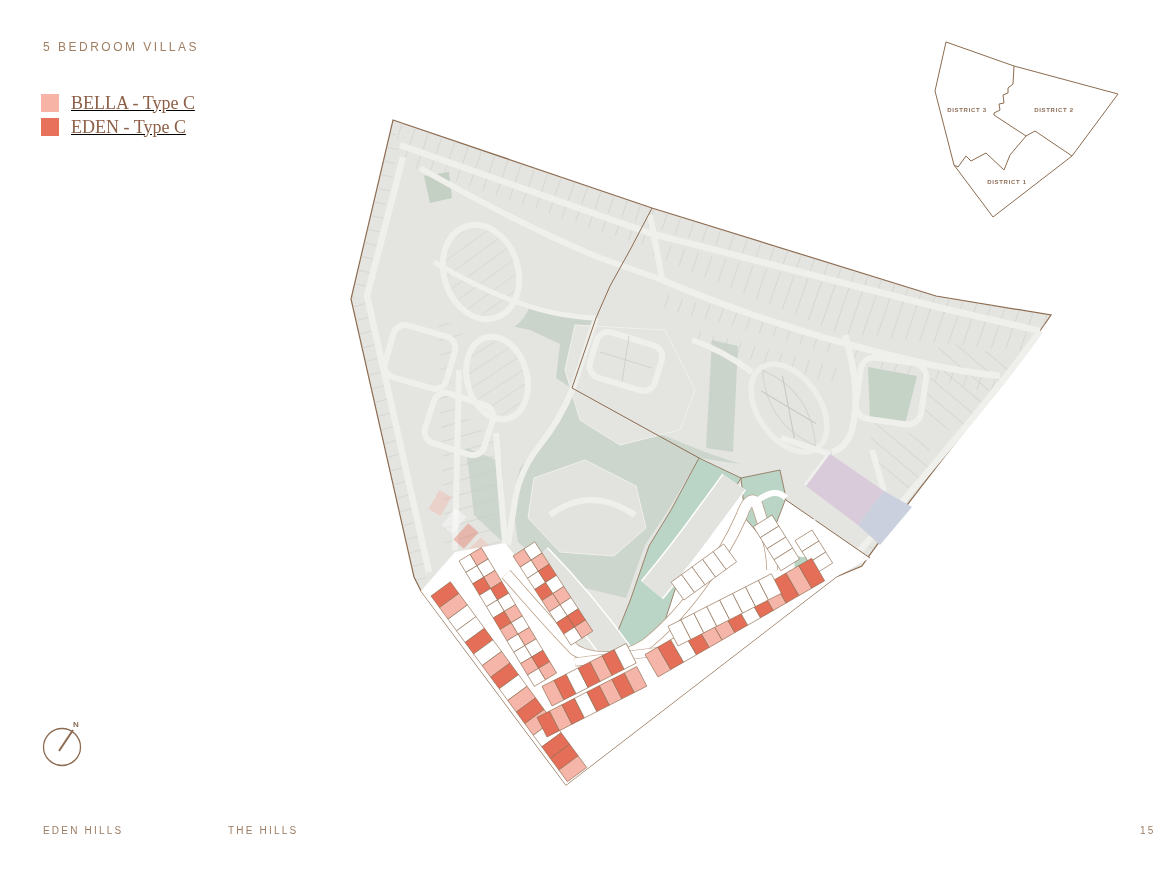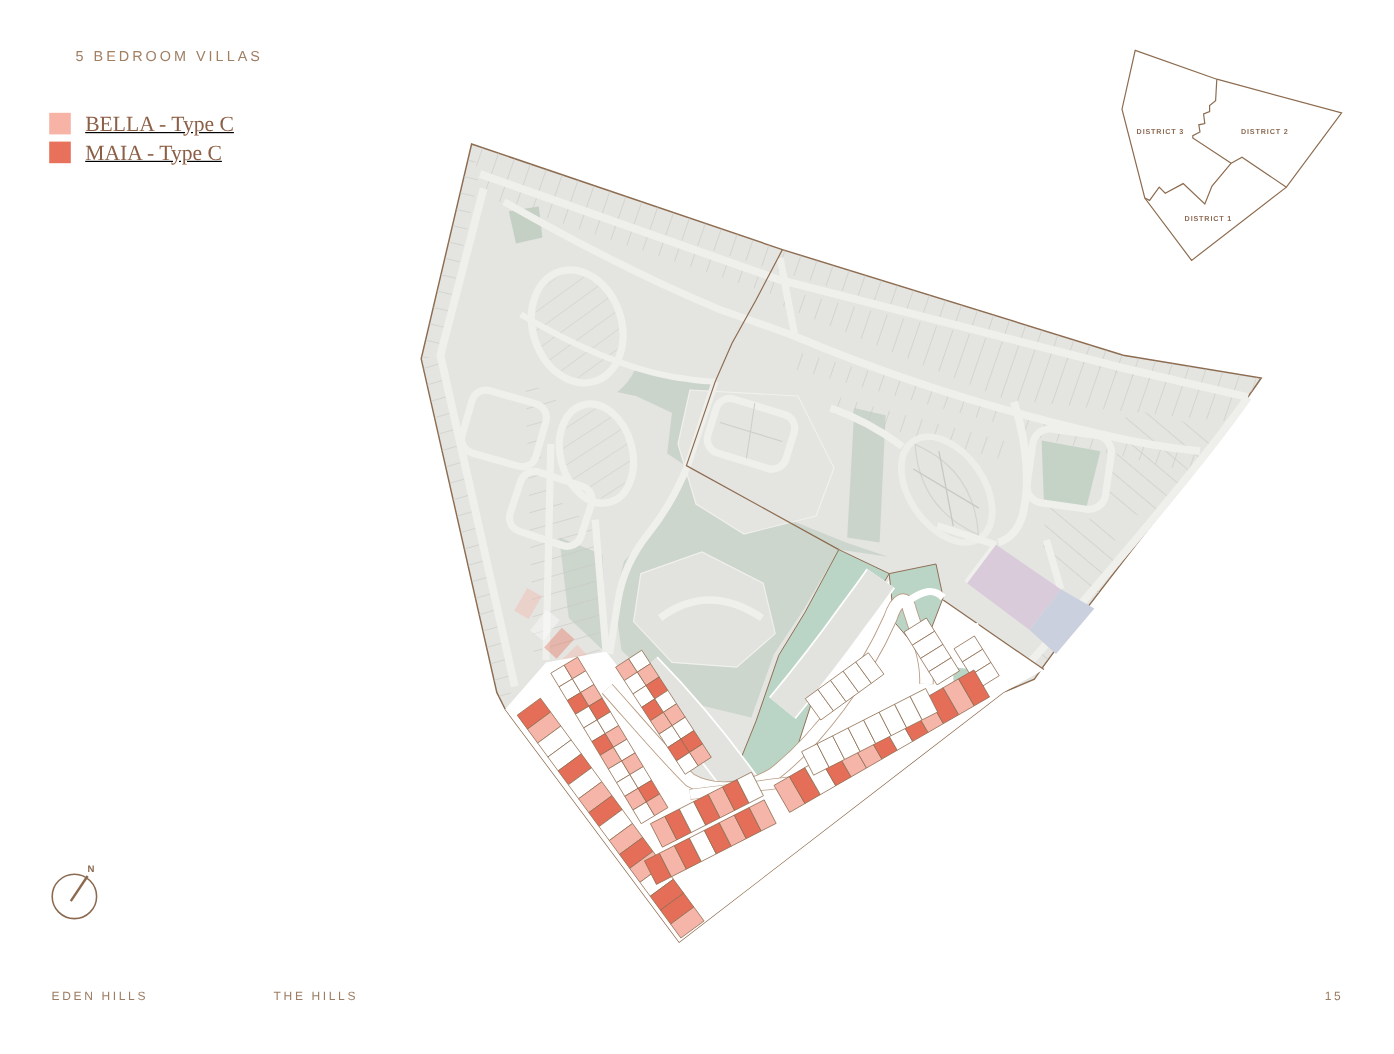--- a/index.html
+++ b/index.html
@@ -1,19 +1,19 @@
 <!DOCTYPE html>
 <html><head>
 <meta charset="utf-8">
 <style>
   html,body{margin:0;padding:0;background:#ffffff;}
   #page{position:relative;width:1162px;height:878px;background:#ffffff;overflow:hidden;
         font-family:"Liberation Sans", sans-serif;}
   .title{position:absolute;left:43px;top:40px;font-size:12px;letter-spacing:2.5px;
-         color:#a07f63;font-weight:500;margin-left:20px;}
+         color:#a07f63;font-weight:500;}
   .legend{position:absolute;left:41px;top:91px;text-decoration:underline;}
   .legrow{display:flex;align-items:center;height:24px;}
   .sw{width:18px;height:18px;margin-right:12px;}
   .legtxt{font-family:"Liberation Serif", serif;font-size:18px;color:#8c5f46;}
   .footer{position:absolute;top:825px;font-size:10px;letter-spacing:2.2px;color:#9c7c63;}
 </style>
 </head>
 <body>
 <div id="page">
 
@@ -21,21 +21,21 @@
 
   <div class="legend">
 
     <div class="legrow">
         <div class="sw" style="background:#f6b3a6"></div>
         <div class="legtxt">BELLA - Type C</div>
       </div>
 
     <div class="legrow">
         <div class="sw" style="background:#e8715b"></div>
-        <div class="legtxt">MAIA - Type C</div>
+        <div class="legtxt">EDEN - Type C</div>
       </div>
   </div>
 
   <svg width="1162" height="878" viewBox="0 0 1162 878" style="position:absolute;left:0;top:0">
     <defs>
       <clipPath id="siteclip">
         <path d="M393,120 L652,208 L936,296 L1051,315 C1000,390 900,510 862,566 L836,577 L566,785 L421,591 L414,577 L351,299 Z"></path>
       </clipPath>
       <pattern id="pl19" width="14" height="14" patternUnits="userSpaceOnUse" patternTransform="rotate(19)">
         <line x1="0" y1="0" x2="0" y2="14" stroke="#c9c9c3" stroke-width="1"></line>
@@ -371,14 +371,14 @@
   <svg width="120" height="80" viewBox="0 0 120 80" style="position:absolute;left:20px;top:700px">
     <circle cx="42" cy="47" r="18.5" fill="none" stroke="#8c6a50" stroke-width="1.3"></circle>
     <line x1="53" y1="30" x2="39" y2="51" stroke="#8c6a50" stroke-width="2"></line>
     <text x="53" y="27" font-size="8" font-weight="bold" fill="#8c6a50">N</text>
   </svg>
 
   <div class="footer" style="left:43px">EDEN HILLS</div>
 
   <div class="footer" style="left:228px">THE HILLS</div>
 
-  <div class="footer" style="left:1104px">15</div>
+  <div class="footer" style="left:1140px">15</div>
 </div>
 
 </body></html>

